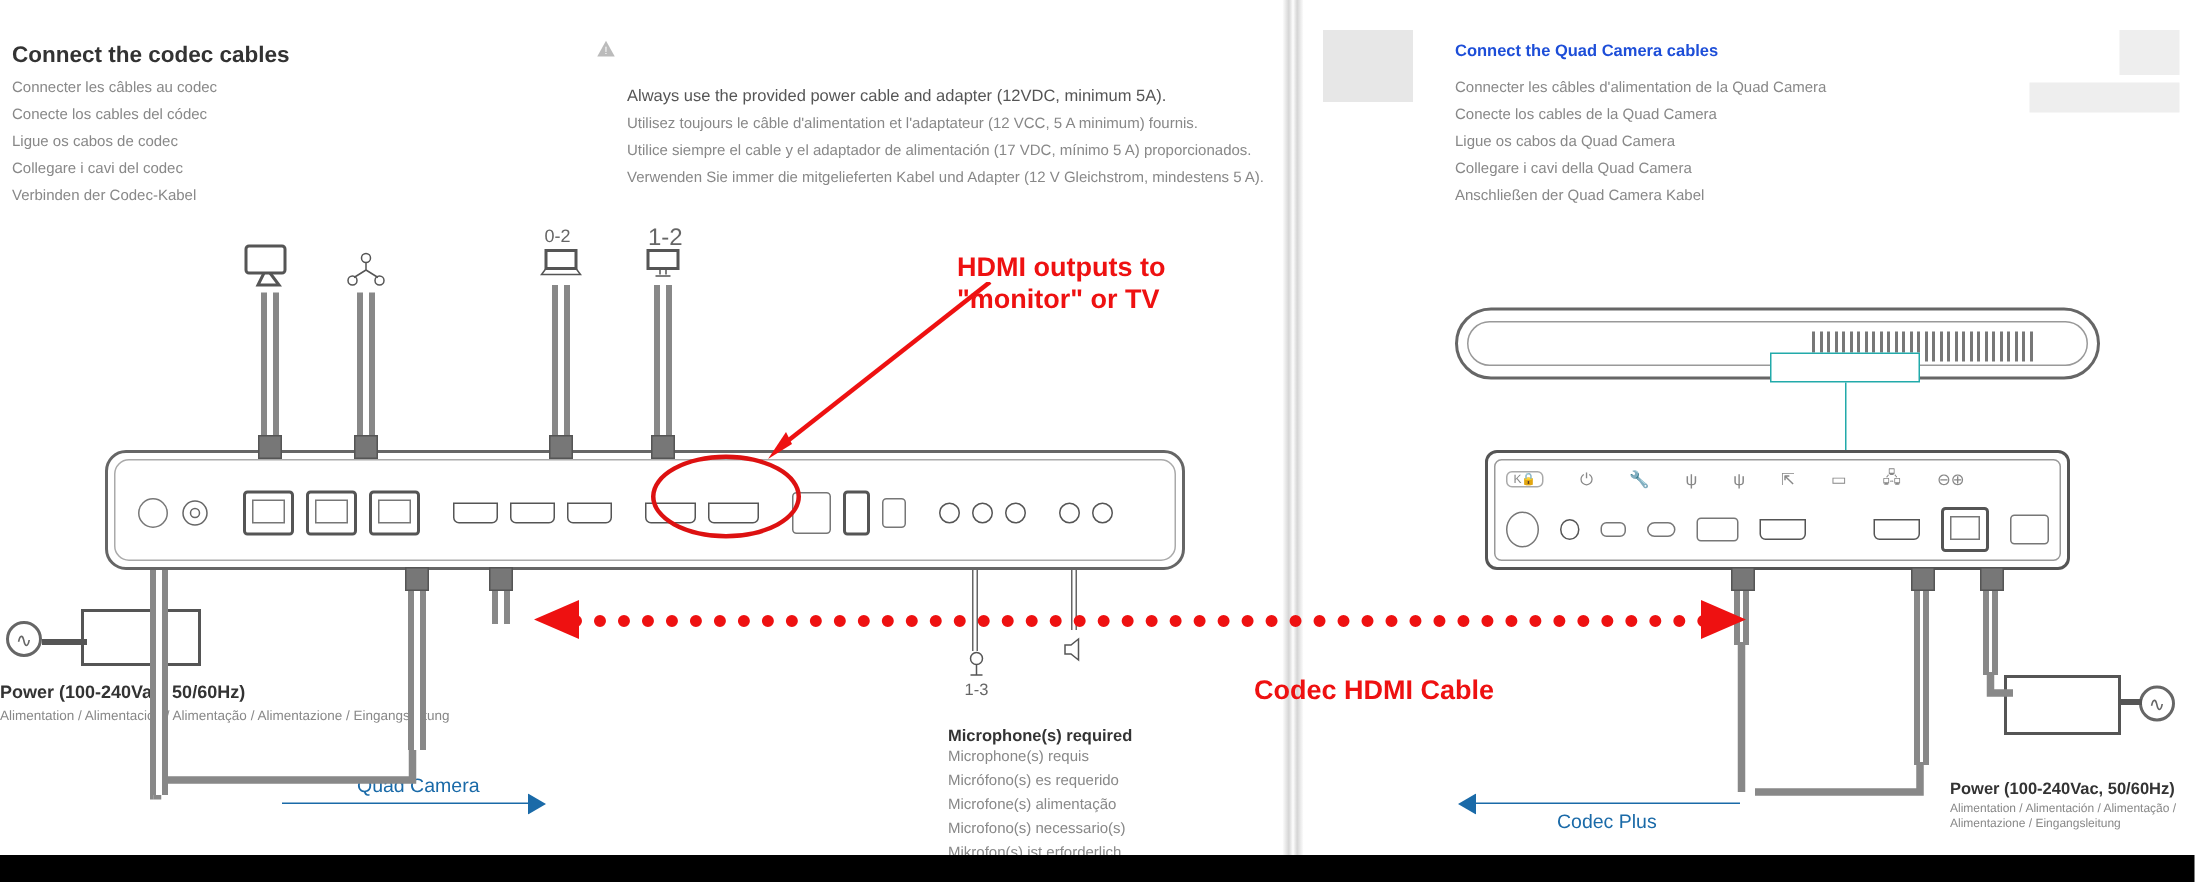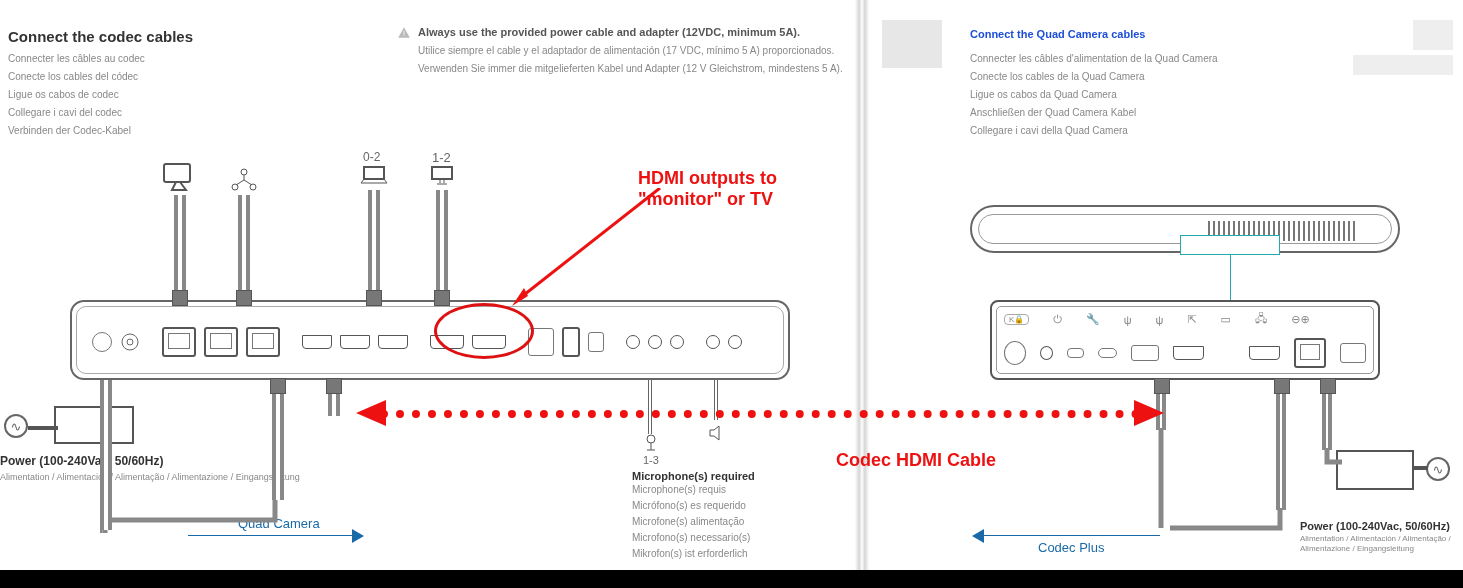--- a/index.html
+++ b/index.html
@@ -56,22 +56,23 @@
     position: absolute;
     left: 418px; top: 26px;
   }
   .warn-icon {
     position: absolute;
     left: -22px; top: 0;
     width: 16px; height: 14px;
   }
   .warn-bold {
     font-size: 11px;
-    font-weight: bold;
+    font-weight: normal;
     color: #555;
+    margin-top: 32px;
   }
   .warn-lines {
     font-size: 10px;
     color: #888;
     line-height: 1.8;
     margin-top: 4px;
   }
 
   .codec-diagram {
     position: absolute;
@@ -176,21 +177,21 @@
   }
   .blue-arrow-line {
     position:absolute;
     background:#1a6aa8;
     height:1px;
   }
 
   
   .mic-block {
     position:absolute;
-    left:632px; top:470px;
+    left:632px; top:485px;
     font-size:11px;
     color:#444;
   }
   .mic-block .t { font-weight:bold; color:#333; }
   .mic-block .sub { color:#888; font-size:10px; line-height:1.6; }
 
   .power-text-left {
     position:absolute;
     left:0; top:454px;
     font-size:12px; color:#333; font-weight:bold;
@@ -321,20 +322,21 @@
       <div>Verbinden der Codec-Kabel</div>
     </div>
 
     <div class="warn">
       <svg class="warn-icon" viewBox="0 0 24 24">
           <path fill="#bbb" d="M12 2 L22 20 L2 20 Z"></path>
           <text x="12" y="17" font-size="12" text-anchor="middle" fill="#fff">!</text>
         </svg>
       <div class="warn-bold">Always use the provided power cable and adapter (12VDC, minimum 5A).</div>
       <div class="warn-lines">
+        <div>Utilisez toujours le câble d'alimentation et l'adaptateur (12 VCC, 5 A minimum) fournis.</div>
         <div>Utilice siempre el cable y el adaptador de alimentación (17 VDC, mínimo 5 A) proporcionados.</div>
         <div>Verwenden Sie immer die mitgelieferten Kabel und Adapter (12 V Gleichstrom, mindestens 5 A).</div>
       </div>
     </div>
 
     <svg class="small-icon" style="left:162px; top:162px; width:36px; height:30px;" viewBox="0 0 36 30">
         <rect x="2" y="2" width="26" height="18" rx="2" fill="none" stroke="#555" stroke-width="2"></rect>
         <path d="M14 20 L10 28 L24 28 L18 20" fill="none" stroke="#555" stroke-width="2"></path>
       </svg>
     <svg class="small-icon" style="left:230px; top:168px; width:28px; height:24px;" viewBox="0 0 28 24">
@@ -345,21 +347,21 @@
       </svg>
     <svg class="small-icon" style="left:360px; top:165px; width:28px; height:22px;" viewBox="0 0 28 22">
         <rect x="4" y="2" width="20" height="12" fill="none" stroke="#555" stroke-width="2"></rect>
         <path d="M1 18 L27 18 L24 14 L4 14 Z" fill="none" stroke="#555" stroke-width="1"></path>
       </svg>
     <div class="small-icon" style="left:363px; top:150px; font-size:12px;">0-2</div>
     <svg class="small-icon" style="left:430px; top:165px; width:24px; height:22px;" viewBox="0 0 24 22">
         <rect x="2" y="2" width="20" height="12" fill="none" stroke="#555" stroke-width="2"></rect>
         <path d="M10 14 L10 18 M14 14 L14 18 M7 19 L17 19" stroke="#555"></path>
       </svg>
-    <div class="small-icon" style="left:432px; top:150px; font-size:13px;">1-2</div>
+    <div class="small-icon" style="left:432px; top:150px; font-size:16px;">1-2</div>
 
     <div class="cable-up" style="left:174px; top:195px; height:110px;"></div>
     <div class="plug-top" style="left:172px; top:290px;"></div>
     <div class="cable-up" style="left:238px; top:195px; height:110px;"></div>
     <div class="plug-top" style="left:236px; top:290px;"></div>
     <div class="cable-up" style="left:368px; top:190px; height:115px;"></div>
     <div class="plug-top" style="left:366px; top:290px;"></div>
     <div class="cable-up" style="left:436px; top:190px; height:115px;"></div>
     <div class="plug-top" style="left:434px; top:290px;"></div>
 
@@ -460,22 +462,22 @@
 
   <div class="right-page">
     <div class="ghost-box"></div>
     <div class="ghost-box2"></div>
     <div class="ghost-box3"></div>
     <div class="qc-title">Connect the Quad Camera cables</div>
     <div class="qc-translations">
       <div>Connecter les câbles d'alimentation de la Quad Camera</div>
       <div>Conecte los cables de la Quad Camera</div>
       <div>Ligue os cabos da Quad Camera</div>
+      <div>Collegare i cavi della Quad Camera</div>
       <div>Anschließen der Quad Camera Kabel</div>
-      <div>Collegare i cavi della Quad Camera</div>
     </div>
 
     <div class="camera-bar">
       <div class="camera-vent"></div>
       <div class="camera-portbox"></div>
       <div class="camera-drop"></div>
     </div>
 
     <div class="qc-panel">
       <div class="qc-panel-inner"></div>

